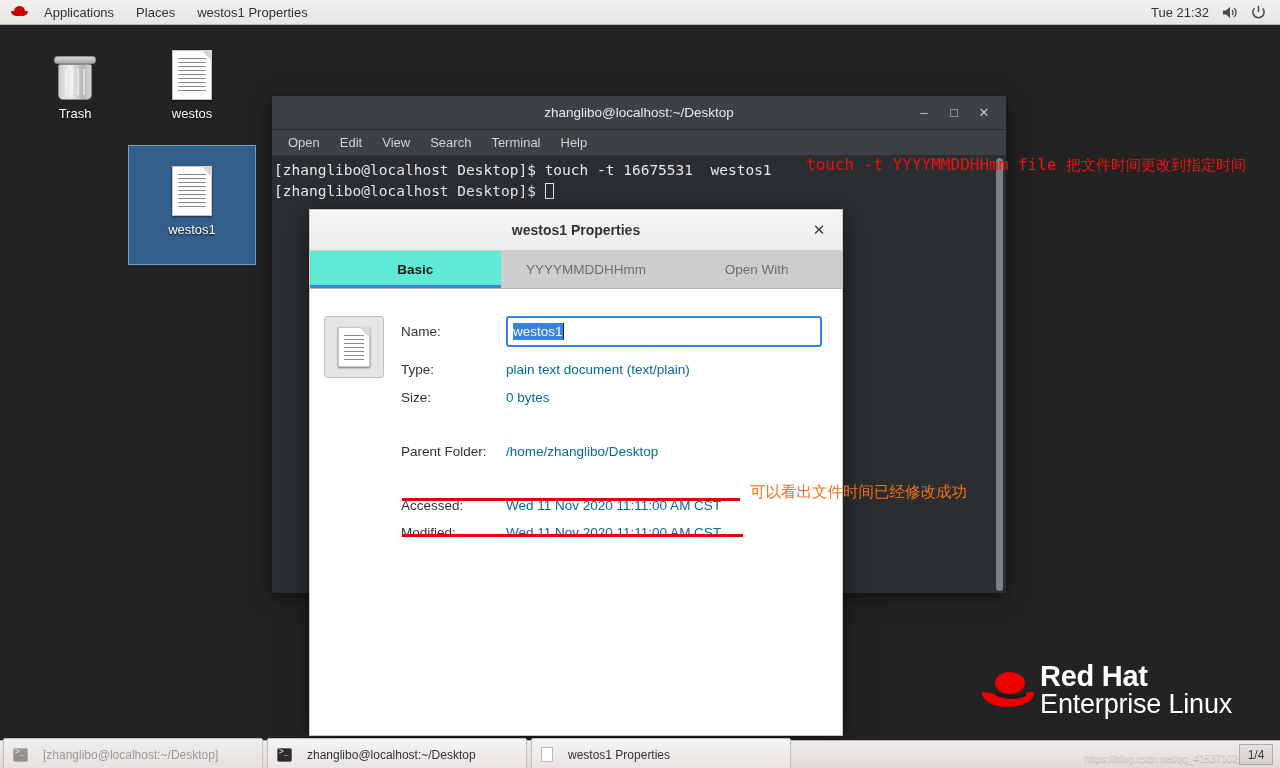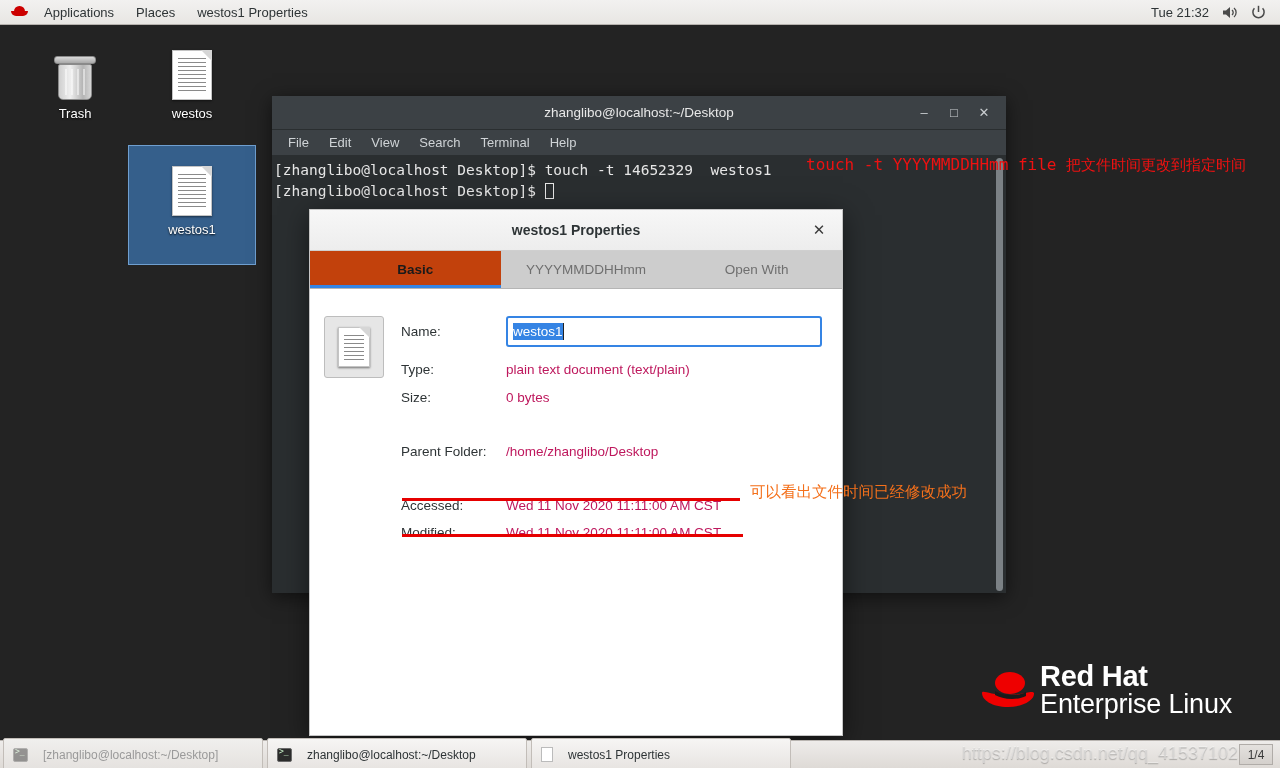--- a/index.html
+++ b/index.html
@@ -242,21 +242,21 @@
   }
   #props .tabs {
     height: 38px; background: #cdcdcd; display: flex;
     border-bottom: 1px solid #b5b5b5;
   }
   #props .tab {
     flex: 1; display: flex; align-items: center; justify-content: center;
     font-size: 13.5px; color: #6f6f6f; position: relative;
   }
   #props .tab.active {
-    background: #c2410c; color: #1a1a1a; font-weight: bold; padding-left: 20px;
+    background: #5eead4; color: #1a1a1a; font-weight: bold; padding-left: 20px;
   }
   #props .tab.active::after {
     content: ""; position: absolute; left: 0; right: 0; bottom: 0; height: 3px;
     background: #3584e4;
   }
   #props .body {
     flex: 1; background: #ffffff; padding: 25px 0 0 0; position: relative;
   }
   #props .toprow { display: flex; padding: 0 0 0 14px; }
   #props .fileicon-box {
@@ -265,21 +265,21 @@
     display: flex; align-items: center; justify-content: center;
     margin-top: 2px;
   }
   #props .fields { margin-left: 17px; flex: 1; padding-right: 20px; }
   #props .frow {
     display: flex; align-items: center; min-height: 26px; margin-bottom: 2px;
   }
   #props .flabel {
     width: 105px; font-size: 13.5px; color: #2e3436; flex: none;
   }
-  #props .fvalue { font-size: 13.5px; color: #be185d; }
+  #props .fvalue { font-size: 13.5px; color: #0369a1; }
   #props .nameinput {
     width: 316px; height: 31px; border: 2px solid #3584e4; border-radius: 3px;
     display: flex; align-items: center; padding: 0 5px; background: #fff;
   }
   #props .nameinput .sel {
     background: #3584e4; color: #ffffff; font-size: 13.5px; padding: 1px 0px;
   }
   #props .nameinput .caret {
     width: 1px; height: 17px; background: #222; margin-left: 0px;
   }
@@ -318,21 +318,21 @@
     content: ">_"; position: absolute; left: 1px; top: -2px;
     font-family: "DejaVu Sans Mono", monospace; font-size: 8px; color: #c8f0c8;
   }
   .task-term-icon.dim { opacity: .45; }
   .task-doc-icon {
     width: 12px; height: 15px; background: #fff; border: 1px solid #bbb;
     flex: none;
   }
   #watermark {
     position: absolute; right: 42px; bottom: 4px;
-    font-size: 18px; color: rgba(255,255,255,0.45);
+    font-size: 10px; color: rgba(255,255,255,0.45);
     z-index: 81; user-select: none;
     text-shadow: 0 1px 1px rgba(0,0,0,.25);
   }
   #workspace-ind {
     margin-left: auto; margin-right: 4px;
     min-width: 34px; height: 21px; border: 1px solid #b0aca8;
     background: linear-gradient(to bottom,#e4e1de,#d4d0cc);
     display: flex; align-items: center; justify-content: center;
     font-size: 12px; color: #3a3a3a; z-index: 82;
   }
@@ -412,29 +412,29 @@
 <div id="terminal">
   <div class="titlebar">
     <div class="title">zhanglibo@localhost:~/Desktop</div>
     <div class="wbtns">
       <div class="wbtn">–</div>
       <div class="wbtn">□</div>
       <div class="wbtn">✕</div>
     </div>
   </div>
   <div class="menubar">
-    <span>File</span>
+    <span>Open</span>
     <span>Edit</span>
     <span>View</span>
     <span>Search</span>
     <span>Terminal</span>
     <span>Help</span>
   </div>
   <div class="termbody">
-    <div class="termline"><span>[zhanglibo@localhost Desktop]$ </span><span>touch -t 14652329  westos1</span></div>
+    <div class="termline"><span>[zhanglibo@localhost Desktop]$ </span><span>touch -t 16675531  westos1</span></div>
     <div class="termline"><span>[zhanglibo@localhost Desktop]$ </span><span class="cursor"></span></div>
     <div class="scrollbar">
       <div class="thumb"></div>
     </div>
   </div>
 </div>
 
 <div class="underline-red" style="left:553px; top:175px; width:101px;"></div>
 <div class="underline-red" style="left:667px; top:175px; width:118px;"></div>
 

